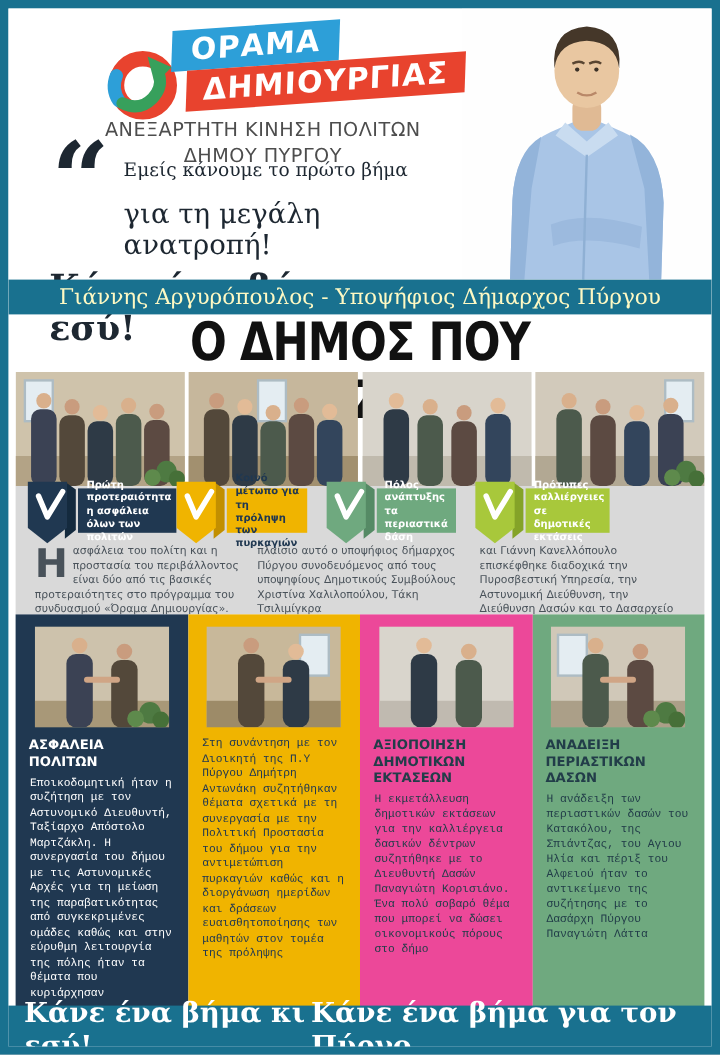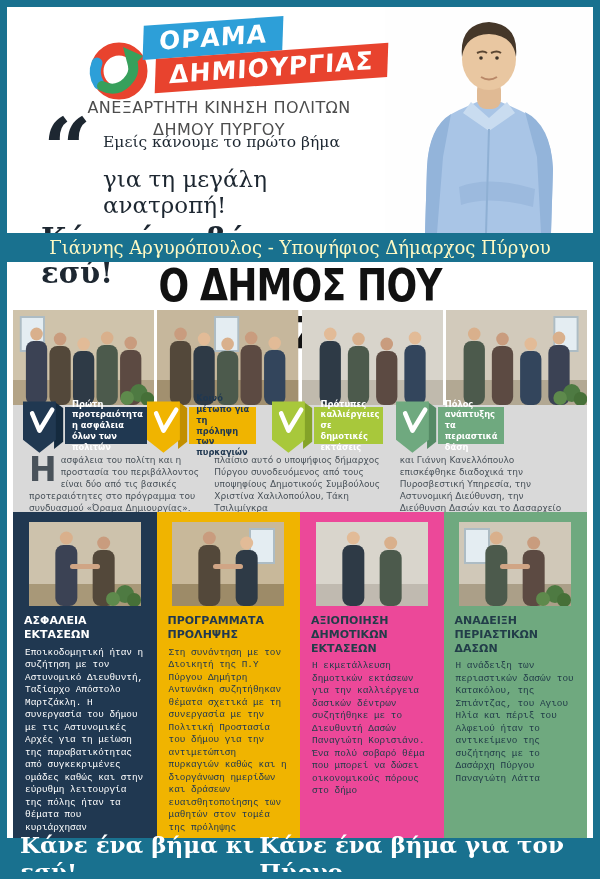--- a/index.html
+++ b/index.html
@@ -205,73 +205,72 @@
       <svg class="tag" viewBox="0 0 46 58">
         <path class="fold" d="M34,0 l10,7 v37 l-10,8 z"></path>
           <path class="main" d="M0,0 h36 v42 l-18,14 l-18,-14 z"></path>
         <path class="check" d="M10,13 l8,19 l14,-23"></path>
       </svg>
       <div class="r-label">
         <div>Κοινό μέτωπο για τη</div>
           <div>πρόληψη των πυρκαγιών</div>
       </div>
     </div>
+    <div class="ribbon r3">
+      <svg class="tag" viewBox="0 0 46 58">
+        <path class="fold" d="M34,0 l10,7 v37 l-10,8 z"></path>
+          <path class="main" d="M0,0 h36 v42 l-18,14 l-18,-14 z"></path>
+        <path class="check" d="M10,13 l8,19 l14,-23"></path>
+      </svg>
+      <div class="r-label">
+        <div>Πόλος ανάπτυξης</div>
+          <div>τα περιαστικά δάση</div>
+      </div>
+    </div>
     <div class="ribbon r2">
       <svg class="tag" viewBox="0 0 46 58">
         <path class="fold" d="M34,0 l10,7 v37 l-10,8 z"></path>
           <path class="main" d="M0,0 h36 v42 l-18,14 l-18,-14 z"></path>
         <path class="check" d="M10,13 l8,19 l14,-23"></path>
       </svg>
       <div class="r-label">
         <div>Πρότυπες καλλιέργειες</div>
           <div>σε δημοτικές εκτάσεις</div>
-      </div>
-    </div>
-    <div class="ribbon r3">
-      <svg class="tag" viewBox="0 0 46 58">
-        <path class="fold" d="M34,0 l10,7 v37 l-10,8 z"></path>
-          <path class="main" d="M0,0 h36 v42 l-18,14 l-18,-14 z"></path>
-        <path class="check" d="M10,13 l8,19 l14,-23"></path>
-      </svg>
-      <div class="r-label">
-        <div>Πόλος ανάπτυξης</div>
-          <div>τα περιαστικά δάση</div>
       </div>
     </div>
   </div>
 
   <div class="cols">
     <div class="col k0">
       <svg width="112" height="84" viewBox="0 0 112 84">
           <rect width="112" height="84" fill="#cdc2ac"></rect>
           <rect y="62" width="112" height="84" fill="#a89878"></rect>
           <circle cx="37.333333333333336" cy="16" r="6.5" fill="#d9b08c"></circle>
           <rect x="26.333333333333336" y="23" width="22" height="61" rx="8" fill="#3b4254"></rect>
           <circle cx="74.66666666666667" cy="21" r="6.5" fill="#c99c7e"></circle>
           <rect x="63.66666666666667" y="28" width="22" height="56" rx="8" fill="#53483a"></rect>
           <rect x="41" y="42" width="30" height="5" rx="2.5" fill="#d0a585"></rect>
           <circle cx="96" cy="72" r="9" fill="#4e7a42"></circle>
           <circle cx="84" cy="77" r="7" fill="#5e8a4c"></circle>
           <circle cx="105" cy="78" r="7" fill="#467038"></circle>
         </svg>
-      <h3>ΑΣΦΑΛΕΙΑ ΕΚΤΑΣΕΩΝ</h3>
+      <h3>ΑΣΦΑΛΕΙΑ ΠΟΛΙΤΩΝ</h3>
       <p>Εποικοδομητική ήταν η συζήτηση με τον Αστυνομικό Διευθυντή, Ταξίαρχο Απόστολο Μαρτζάκλη. Η συνεργασία του δήμου με τις Αστυνομικές Αρχές για τη μείωση της παραβατικότητας από συγκεκριμένες ομάδες καθώς και στην εύρυθμη λειτουργία της πόλης ήταν τα θέματα που κυριάρχησαν</p>
     </div>
     <div class="col k1">
       <svg width="112" height="84" viewBox="0 0 112 84">
           <rect width="112" height="84" fill="#c8b89a"></rect>
           <rect y="62" width="112" height="84" fill="#9d8b68"></rect>
           <rect x="78" y="7" width="24" height="34" fill="#e4edf2" stroke="#adbcc4" stroke-width="2"></rect>
           <circle cx="37.333333333333336" cy="16" r="6.5" fill="#c99c7e"></circle>
           <rect x="26.333333333333336" y="23" width="22" height="61" rx="8" fill="#53483a"></rect>
           <circle cx="74.66666666666667" cy="21" r="6.5" fill="#e2bb97"></circle>
           <rect x="63.66666666666667" y="28" width="22" height="56" rx="8" fill="#2e3a46"></rect>
           <rect x="41" y="42" width="30" height="5" rx="2.5" fill="#d0a585"></rect>
         </svg>
-      <h3>ΠΡΟΓΡΑΜΜΑΤΑ ΠΡΟΛΗΨΗΣ</h3>
       <p>Στη συνάντηση με τον Διοικητή της Π.Υ Πύργου Δημήτρη Αντωνάκη συζητήθηκαν θέματα σχετικά με τη συνεργασία με την Πολιτική Προστασία του δήμου για την αντιμετώπιση πυρκαγιών καθώς και η διοργάνωση ημερίδων και δράσεων ευαισθητοποίησης των μαθητών στον τομέα της πρόληψης</p>
     </div>
     <div class="col k2">
       <svg width="112" height="84" viewBox="0 0 112 84">
           <rect width="112" height="84" fill="#d9d5cc"></rect>
           <rect y="62" width="112" height="84" fill="#c0bab0"></rect>
           <circle cx="37.333333333333336" cy="16" r="6.5" fill="#e2bb97"></circle>
           <rect x="26.333333333333336" y="23" width="22" height="61" rx="8" fill="#2e3a46"></rect>
           <circle cx="74.66666666666667" cy="21" r="6.5" fill="#d9b08c"></circle>
           <rect x="63.66666666666667" y="28" width="22" height="56" rx="8" fill="#4c5a4c"></rect>

